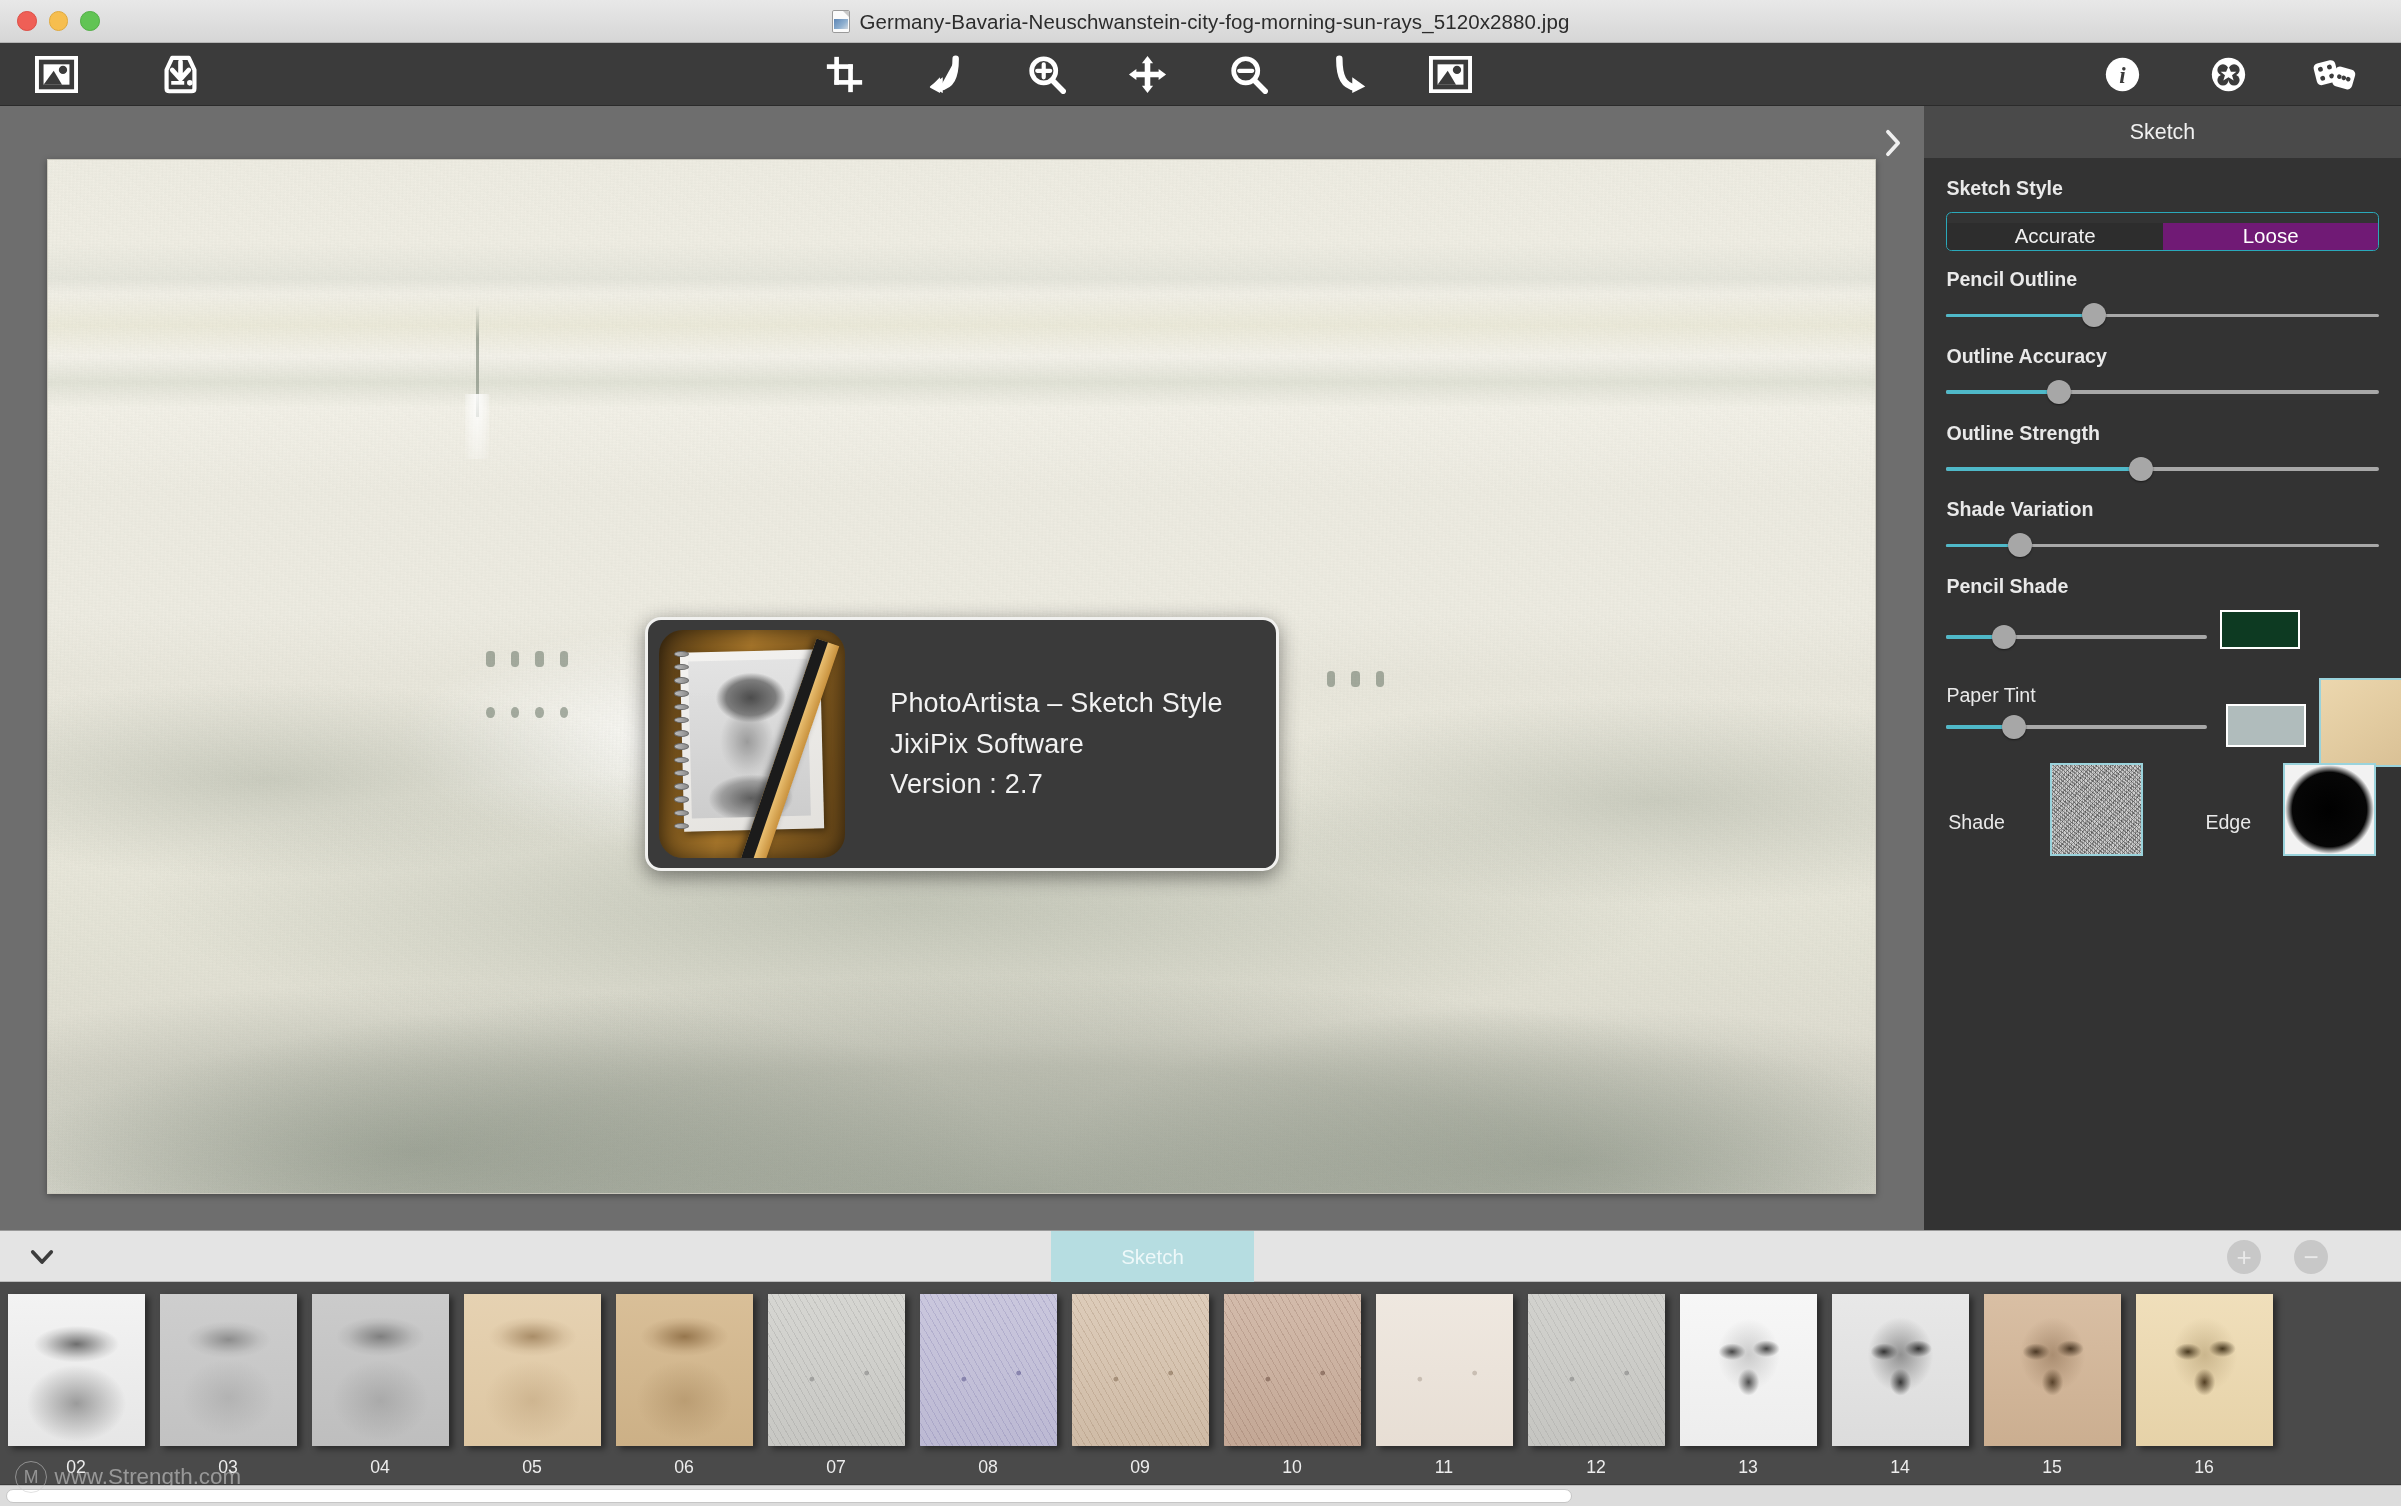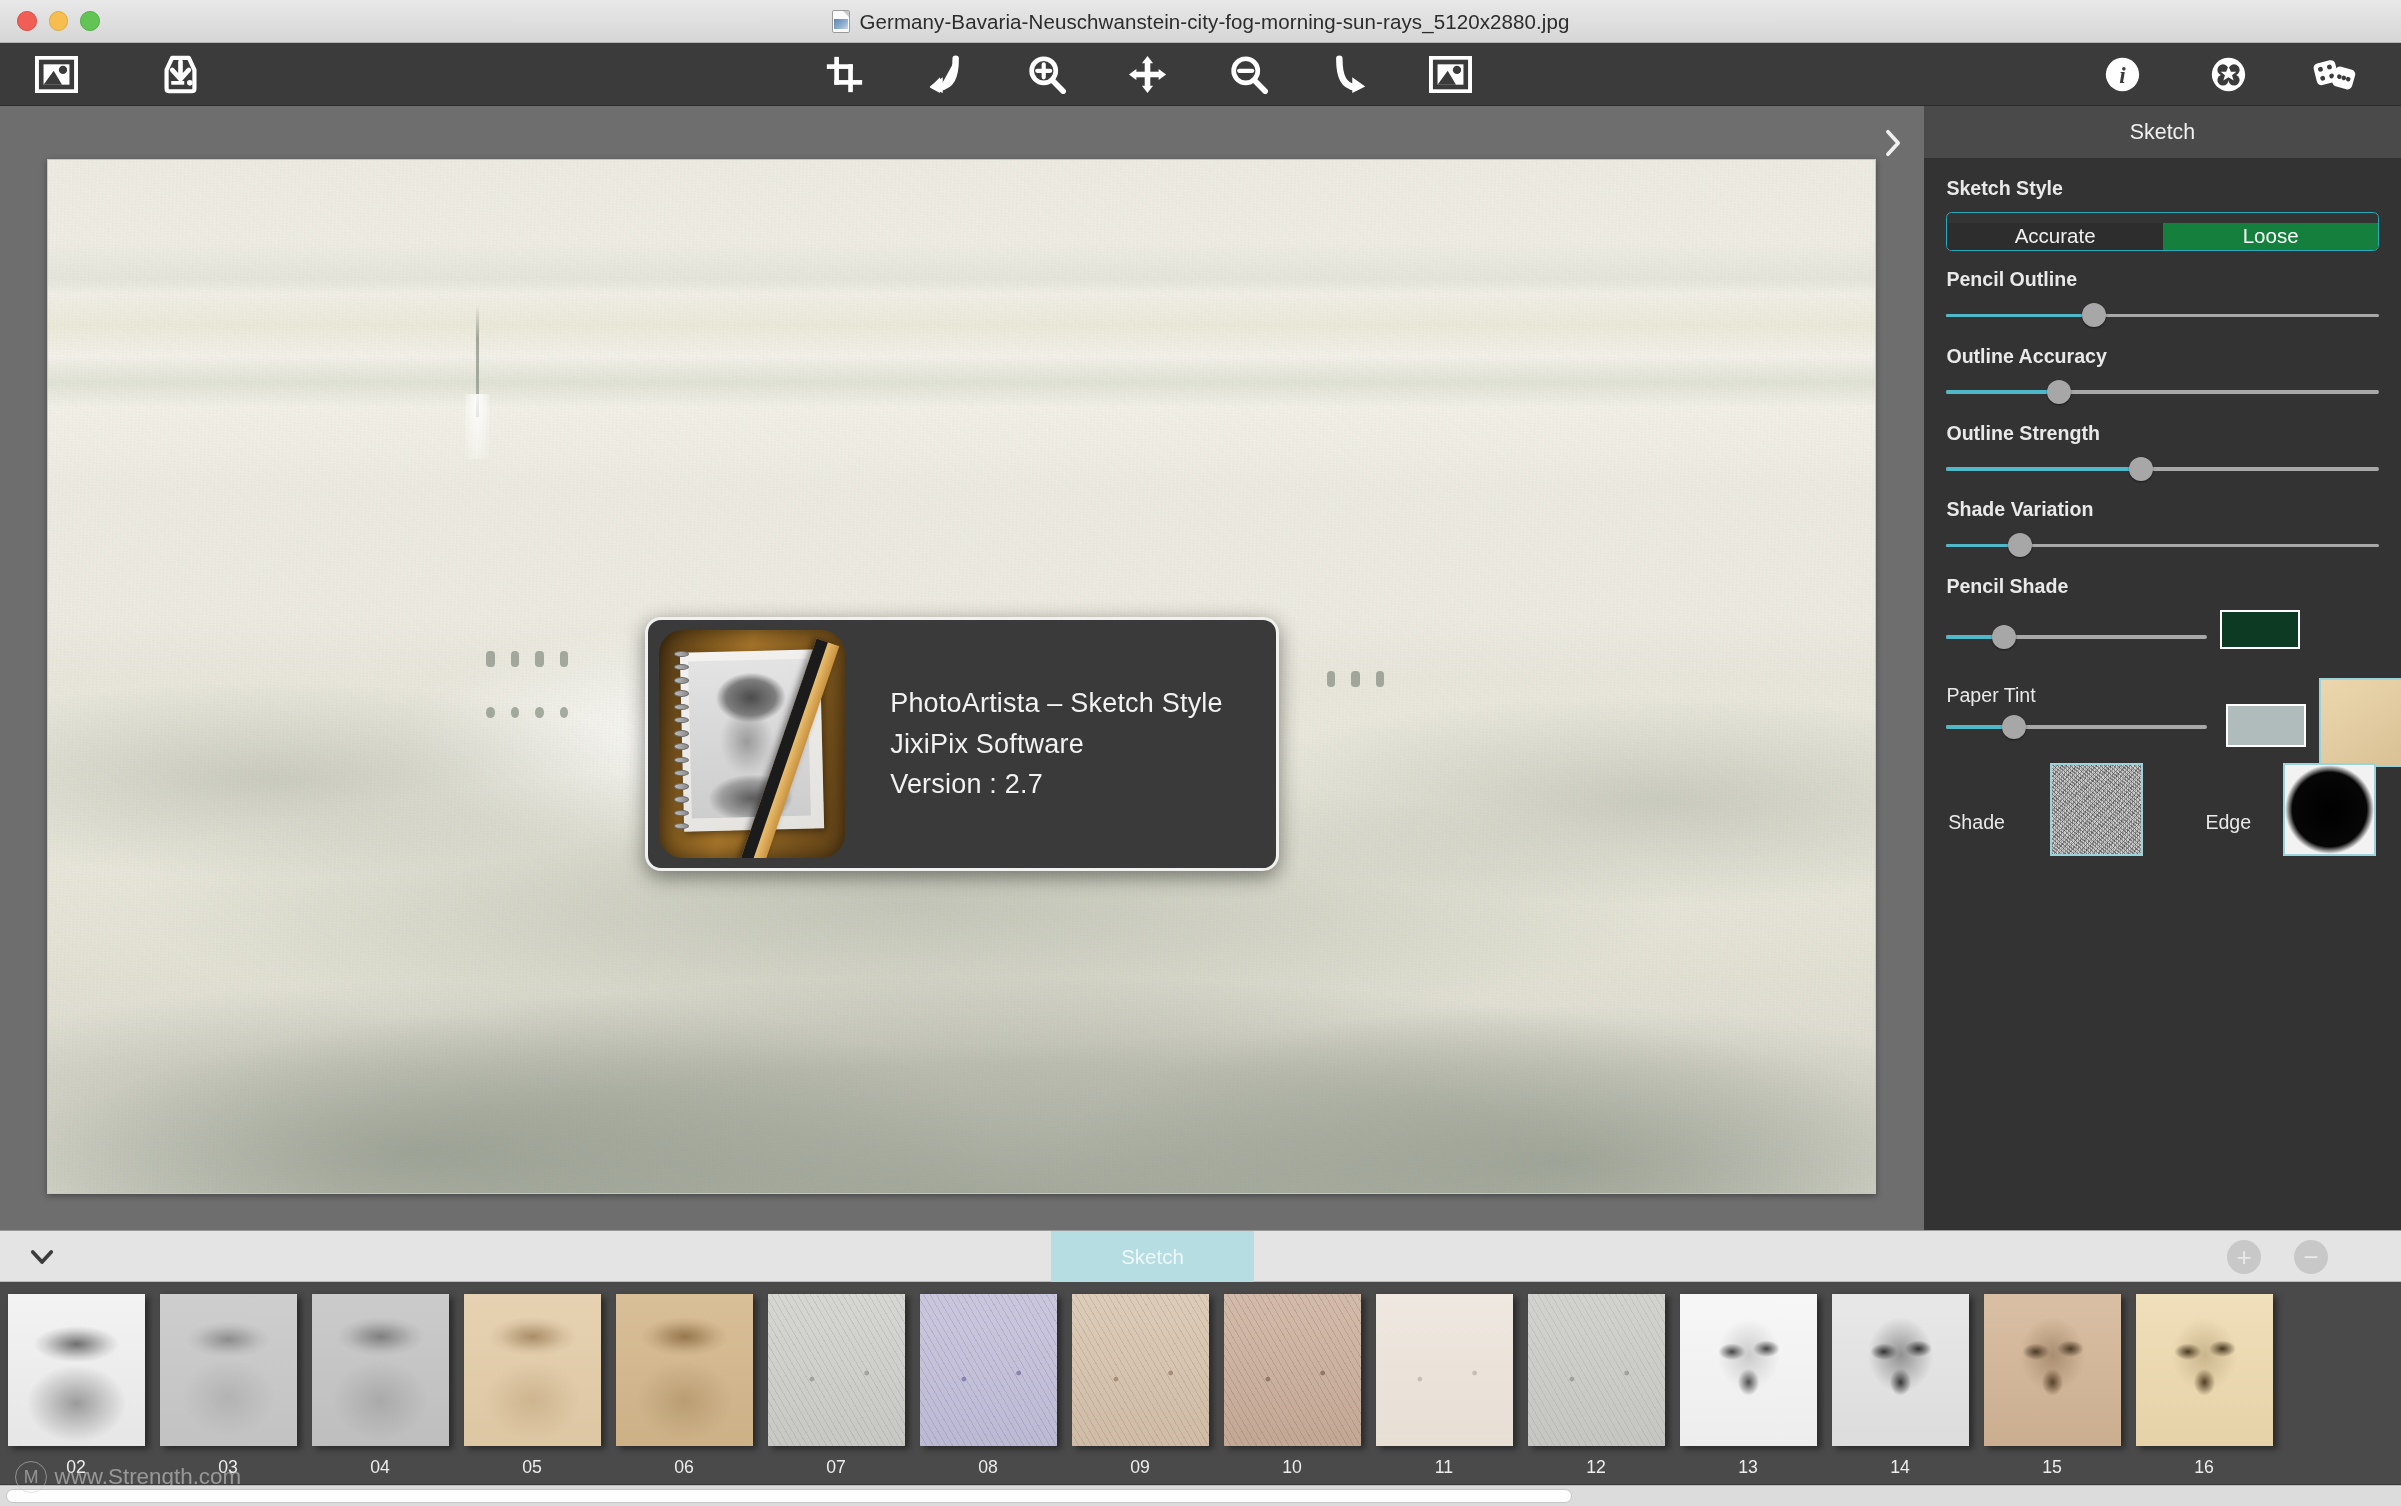--- a/index.html
+++ b/index.html
@@ -209,21 +209,21 @@
 
   .seg {
     display: flex; width: 433px; height: 39px;
     border: 0.9px solid #2aa9ba; border-radius: 5.6px; overflow: hidden;
   }
   .seg div {
     flex: 1; display: flex; align-items: center; justify-content: center;
     font-size: 20.5px; cursor: pointer; margin-top: 10px;
   }
   .seg .off { background: #2d2d2d; color: #f0f0f0; }
-  .seg .on  { background: #15803d; color: #ffffff; }
+  .seg .on  { background: #701a75; color: #ffffff; }
 
   .slider { position: relative; width: 433px; height: 24px; }
   .slider .track {
     position: absolute; left: 0; top: 10.3px; width: 100%; height: 3.7px;
     background: #a8a8a8; border-radius: 1.9px;
   }
   .slider .fill {
     position: absolute; left: 0; top: 10.3px; height: 3.7px;
     background: #4fb9c9; border-radius: 1.9px;
   }

